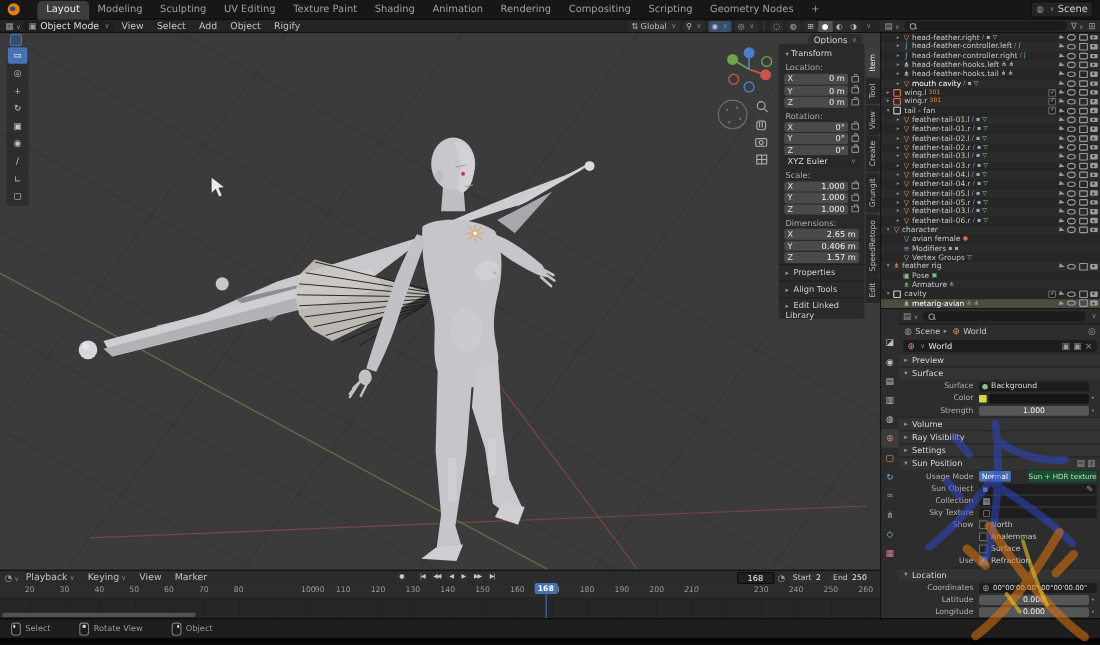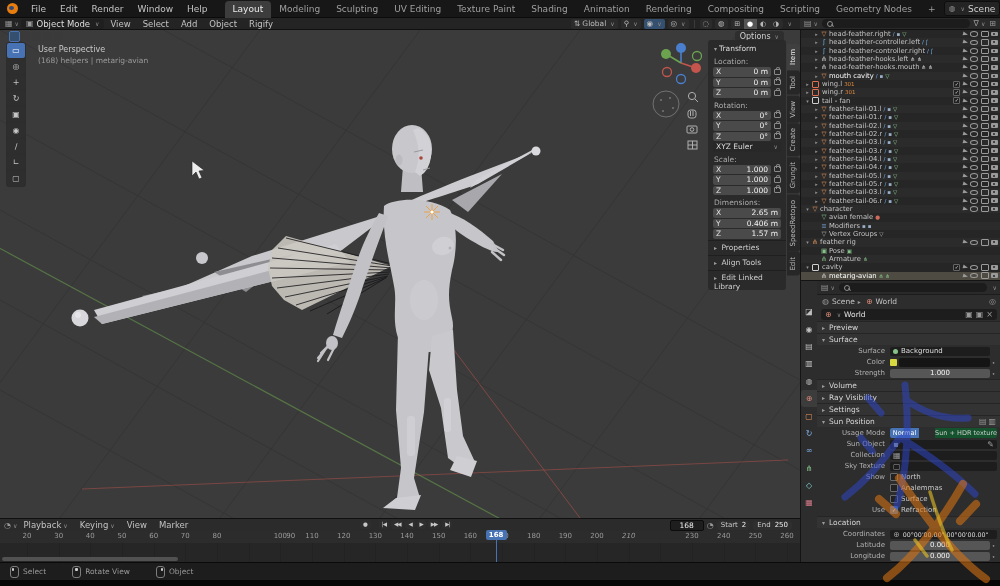--- a/index.html
+++ b/index.html
@@ -134,27 +134,20 @@
   .vsep{width:1px;height:8px;background:#3a3a3a;margin:0 2px;}
   #watermark{pointer-events:none;z-index:60;}
 </style>
 </head>
 <body>
 
 <div id="app">
 
   <div id="topbar" class="abs">
     <div id="blender-logo"></div>
-    <div id="tb-menus" style="display:flex">
-        <span class="menu-item">File</span>
-        <span class="menu-item">Edit</span>
-        <span class="menu-item">Render</span>
-        <span class="menu-item">Window</span>
-        <span class="menu-item">Help</span>
-      </div>
     <div id="tb-workspaces">
         <span class="ws-tab active">Layout</span>
         <span class="ws-tab">Modeling</span>
         <span class="ws-tab">Sculpting</span>
         <span class="ws-tab">UV Editing</span>
         <span class="ws-tab">Texture Paint</span>
         <span class="ws-tab">Shading</span>
         <span class="ws-tab">Animation</span>
         <span class="ws-tab">Rendering</span>
         <span class="ws-tab">Compositing</span>
@@ -353,24 +346,20 @@
         <div class="tool-btn active">▭</div>
         <div class="tool-btn">◎</div>
         <div class="tool-btn">+</div>
         <div class="tool-btn">↻</div>
         <div class="tool-btn">▣</div>
         <div class="tool-btn">◉</div>
         <div class="tool-btn">∕</div>
         <div class="tool-btn">∟</div>
         <div class="tool-btn">▢</div>
       </div>
-    <div id="vp-overlay-text" class="abs">
-      <div id="vp-view-label">User Perspective</div>
-      <div id="vp-ctx-label">(168) helpers | metarig-avian</div>
-    </div>
     <div id="options-btn" class="abs">
       <span>Options</span>
         <span class="chev">∨</span>
     </div>
 
     <div id="npanel" class="abs">
       <div class="np-head"><span class="tri">▾</span><span>Transform</span></div>
       <div class="np-sub">Location:</div>
       <div id="np-loc">
           <div class="np-row">
@@ -532,21 +521,21 @@
           <span class="ol-extra" style="color: rgb(214, 214, 214);">⋔</span>
           <span class="ol-sp"></span>
           <span class="oc oc-cur"></span>
           <span class="oc oc-eye"></span>
           <span class="oc oc-mon"></span>
           <span class="oc oc-cam"></span>
         </div>
         <div class="ol-row" style="padding-left: 12px;">
           <span class="ol-exp">▸</span>
           <span class="ol-ico" style="color: rgb(214, 214, 214);">⋔</span>
-          <span class="ol-label">head-feather-hooks.mouth</span>
+          <span class="ol-label">head-feather-hooks.tail</span>
           <span class="ol-extra" style="color: rgb(214, 214, 214);">⋔</span>
           <span class="ol-extra" style="color: rgb(214, 214, 214);">⋔</span>
           <span class="ol-sp"></span>
           <span class="oc oc-cur"></span>
           <span class="oc oc-eye"></span>
           <span class="oc oc-mon"></span>
           <span class="oc oc-cam"></span>
         </div>
         <div class="ol-row alt" style="padding-left: 12px;">
           <span class="ol-exp">▸</span>

